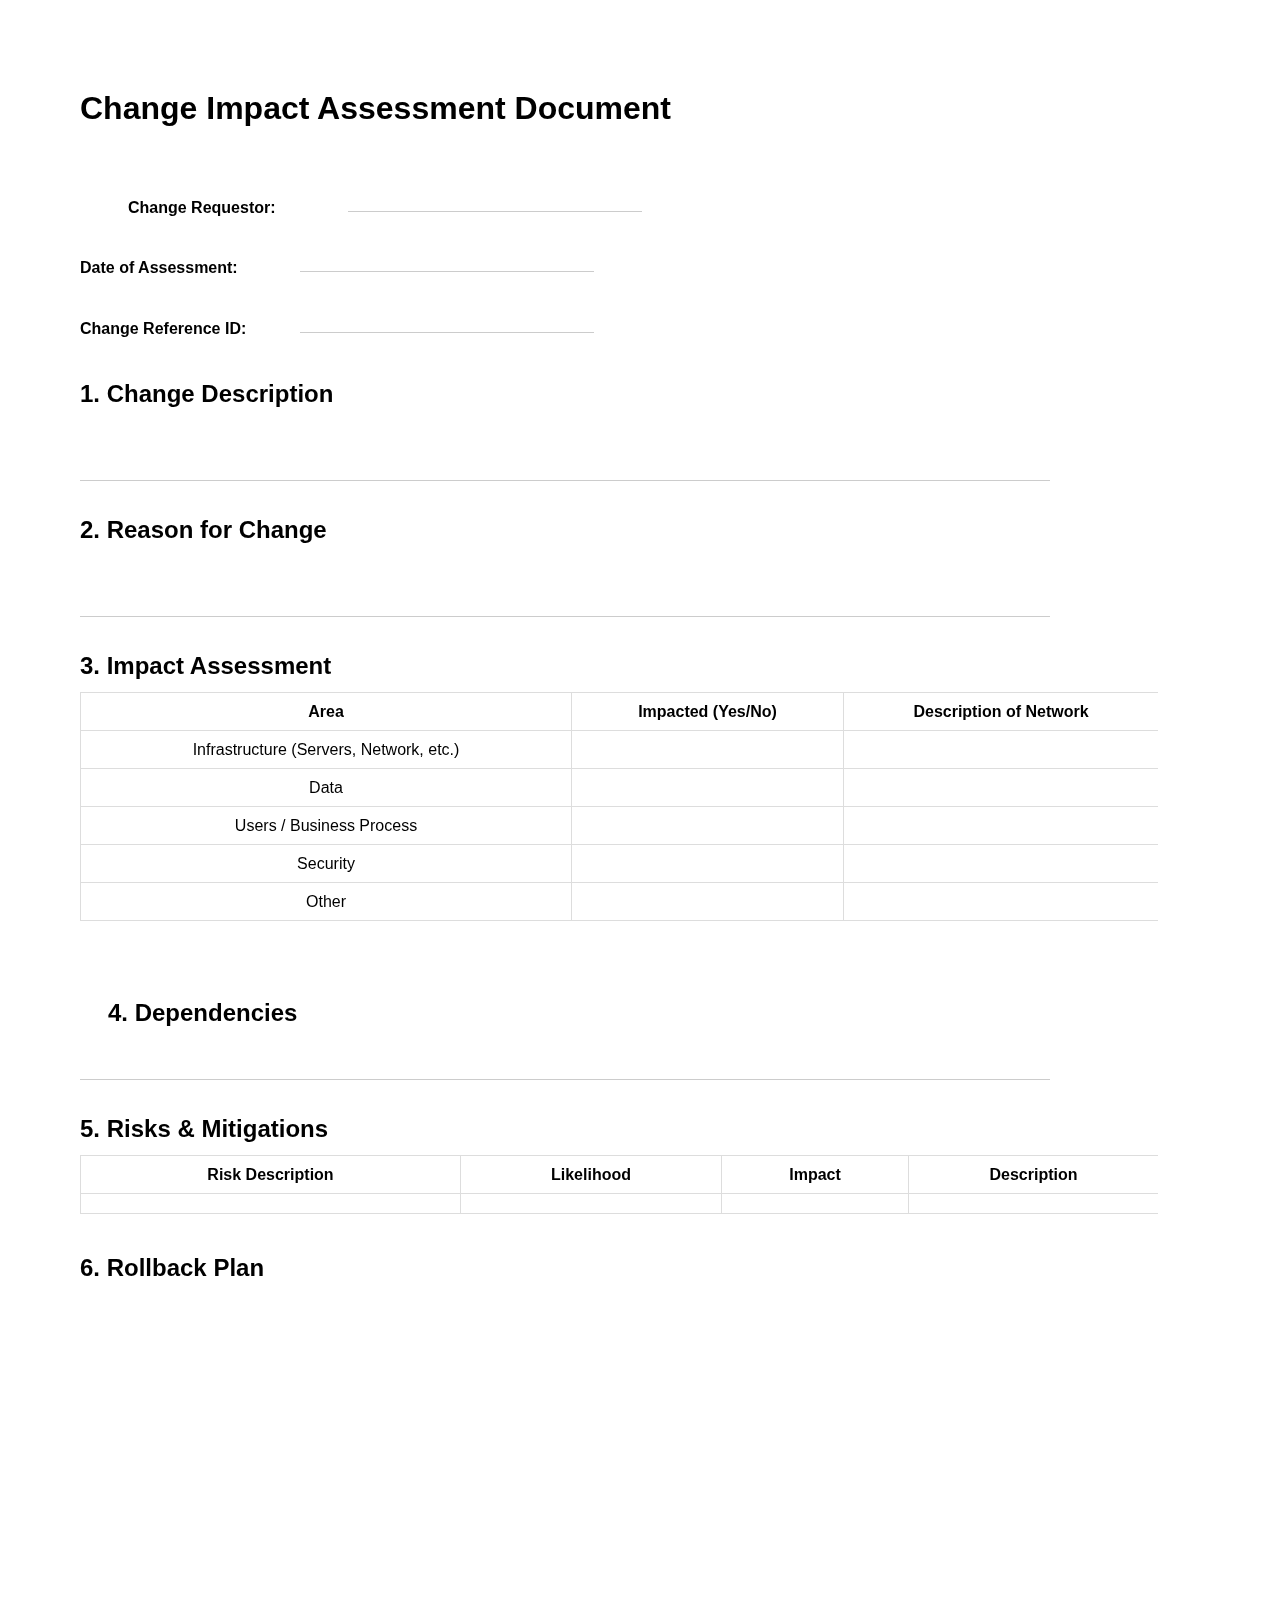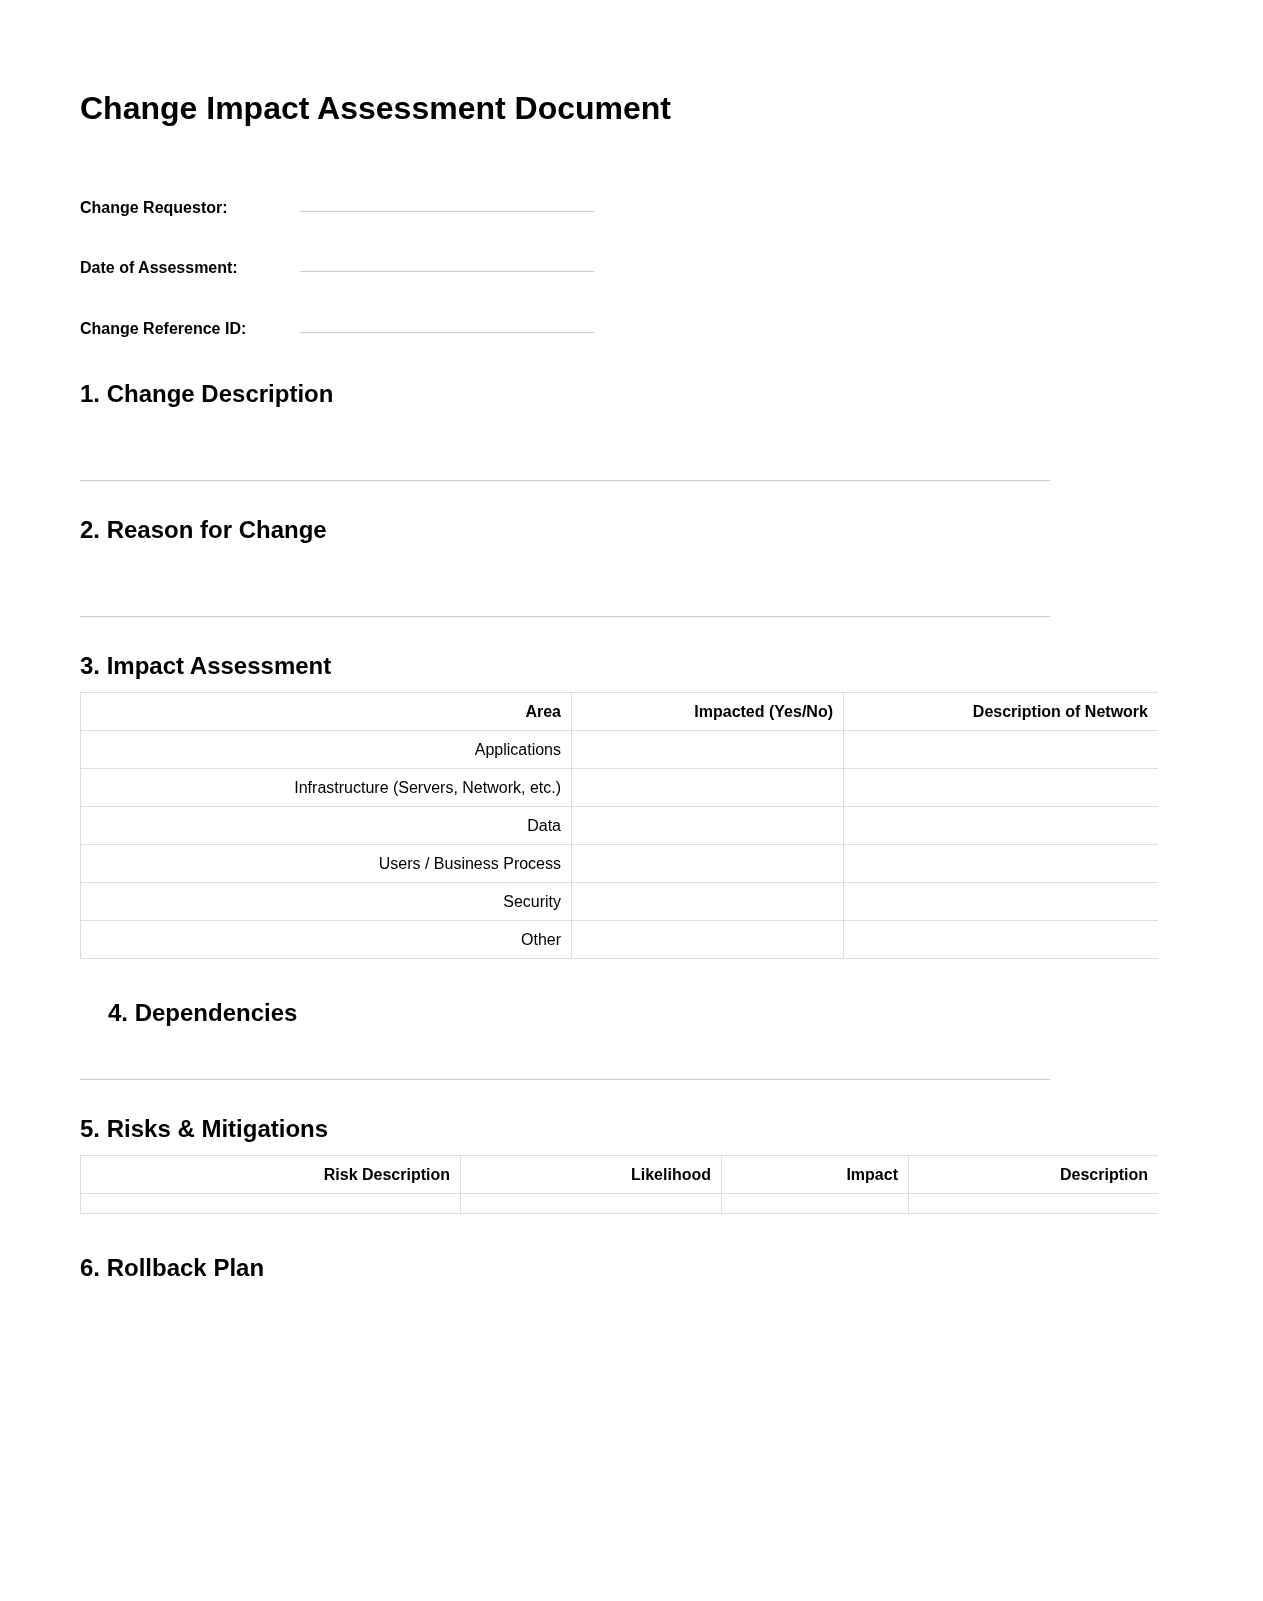--- a/index.html
+++ b/index.html
@@ -21,32 +21,32 @@
       border-bottom: 1px solid #cccccc;
     }
     h2 {
       position: absolute; left: 0; margin: 0; font-size: 24px; font-weight: bold; line-height: 30px; white-space: nowrap;
     }
     .rule { position: absolute; left: 0; width: 970px; height: 0; border-bottom: 1px solid #cccccc; }
     table {
       position: absolute; left: 0; width: 1078px; border-collapse: collapse;
       font-size: 16px; table-layout: fixed;
     }
-    th, td { border: 1px solid #dddddd; padding: 0 10px; text-align: right; vertical-align: middle; }
+    th, td { border: 1px solid #dddddd; padding: 0 10px; text-align: center; vertical-align: middle; }
     th { font-weight: bold; height: 37px; }
     td { height: 37px; }
     #risk-table td { height: 19px; }
   </style>
 </head>
 <body>
 
 <div class="page">
   <h1>Change Impact Assessment Document</h1>
 
-  <div class="field" style="top:198px;">
+  <div class="field" style="top:198px;margin-left:48px;">
     <span class="field-label">Change Requestor:</span>
     <span class="field-line"></span>
   </div>
   <div class="field" style="top:258px;">
     <span class="field-label">Date of Assessment:</span>
     <span class="field-line"></span>
   </div>
   <div class="field" style="top:319px;">
     <span class="field-label">Change Reference ID:</span>
     <span class="field-line"></span>
@@ -66,25 +66,20 @@
         <col style="width:315px">
       </colgroup>
     <thead>
       <tr>
         <th>Area</th>
         <th>Impacted (Yes/No)</th>
         <th>Description of Network</th>
       </tr>
     </thead>
     <tbody>
-      <tr>
-        <td>Applications</td>
-        <td></td>
-        <td></td>
-      </tr>
       <tr>
         <td>Infrastructure (Servers, Network, etc.)</td>
         <td></td>
         <td></td>
       </tr>
       <tr>
         <td>Data</td>
         <td></td>
         <td></td>
       </tr>

